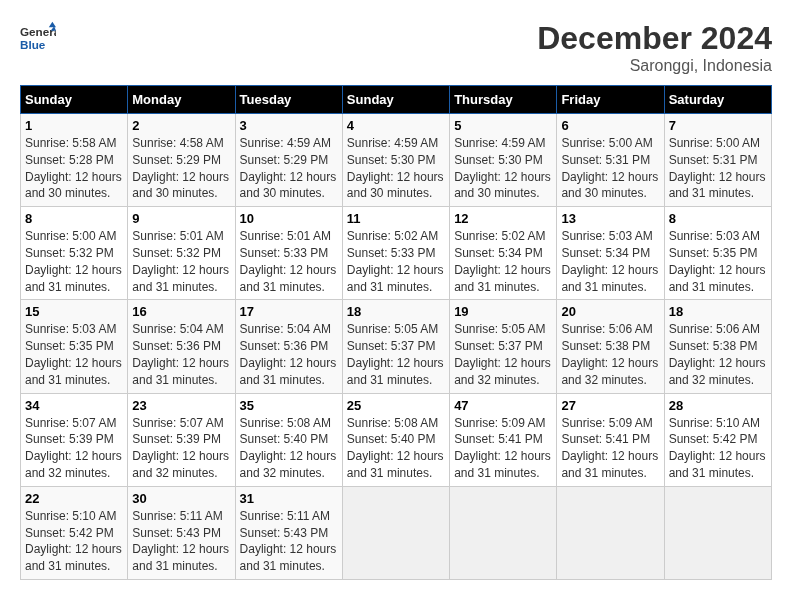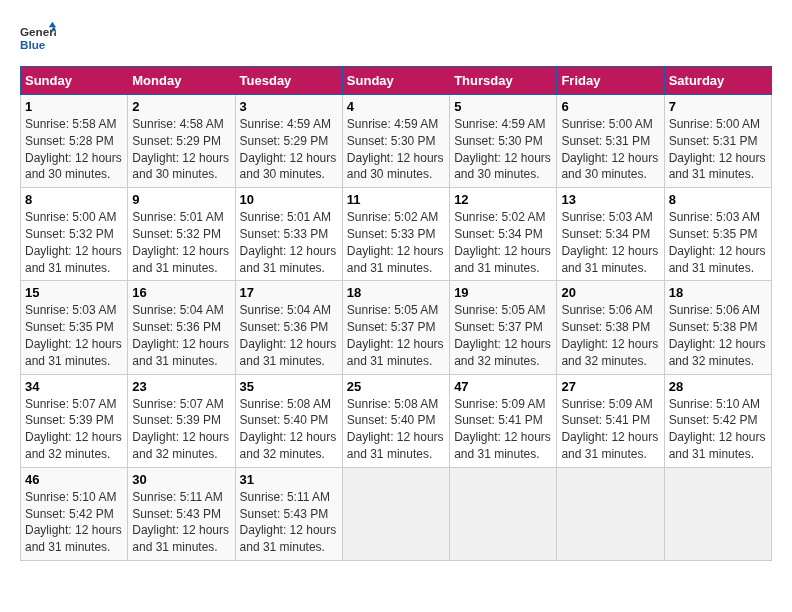--- a/index.html
+++ b/index.html
@@ -36,21 +36,21 @@
     .location {
       font-size: 16px;
       color: #555;
     }
     table {
       width: 100%;
       border-collapse: collapse;
       font-size: 11px;
     }
     thead tr th {
-      background-color: #be185d;
+      background-color: #000000;
       color: #fff;
       padding: 6px 4px;
       text-align: left;
       font-size: 13px;
       font-weight: bold;
       border: 1px solid #1a5ca8;
     }
     tbody tr td {
       border: 1px solid #ccc;
       vertical-align: top;
@@ -85,20 +85,24 @@
 
 <div class="header">
   <div class="logo">
     <svg class="logo-icon" viewBox="0 0 40 40">
       <text x="0" y="18" font-size="13" font-weight="bold" fill="#333">General</text>
       <text x="0" y="32" font-size="13" font-weight="bold" fill="#1a5ca8">Blue</text>
       <polygon points="32,8 40,8 36,2" fill="#1a5ca8"></polygon>
       <polygon points="34,12 40,12 38,7" fill="#1a5ca8"></polygon>
     </svg>
   </div>
+  <div class="title-block">
+    <div class="month-title">December 2024</div>
+    <div class="location">Saronggi, Indonesia</div>
+  </div>
 </div>
 
 <table>
   <thead>
     <tr>
     <th>Sunday</th>
         <th>Monday</th>
         <th>Tuesday</th>
         <th>Sunday</th>
         <th>Thursday</th>
@@ -222,21 +226,21 @@
           <span class="day-num">27</span>
           <div class="day-info">Sunrise: 5:09 AM<br>Sunset: 5:41 PM<br>Daylight: 12 hours and 31 minutes.</div>
         </td>
         <td>
           <span class="day-num">28</span>
           <div class="day-info">Sunrise: 5:10 AM<br>Sunset: 5:42 PM<br>Daylight: 12 hours and 31 minutes.</div>
         </td>
       </tr>
       <tr>
         <td>
-          <span class="day-num">46</span>
+          <span class="day-num">22</span>
           <div class="day-info">Sunrise: 5:10 AM<br>Sunset: 5:42 PM<br>Daylight: 12 hours and 31 minutes.</div>
         </td>
         <td>
           <span class="day-num">30</span>
           <div class="day-info">Sunrise: 5:11 AM<br>Sunset: 5:43 PM<br>Daylight: 12 hours and 31 minutes.</div>
         </td>
         <td>
           <span class="day-num">31</span>
           <div class="day-info">Sunrise: 5:11 AM<br>Sunset: 5:43 PM<br>Daylight: 12 hours and 31 minutes.</div>
         </td>

